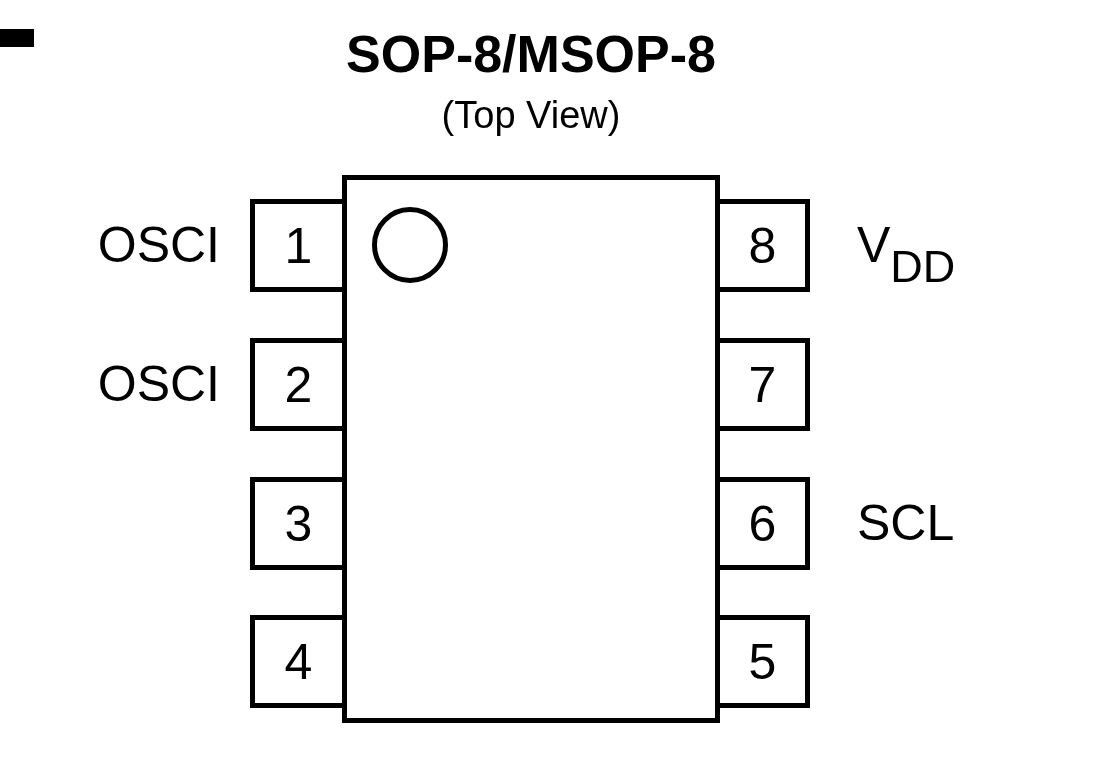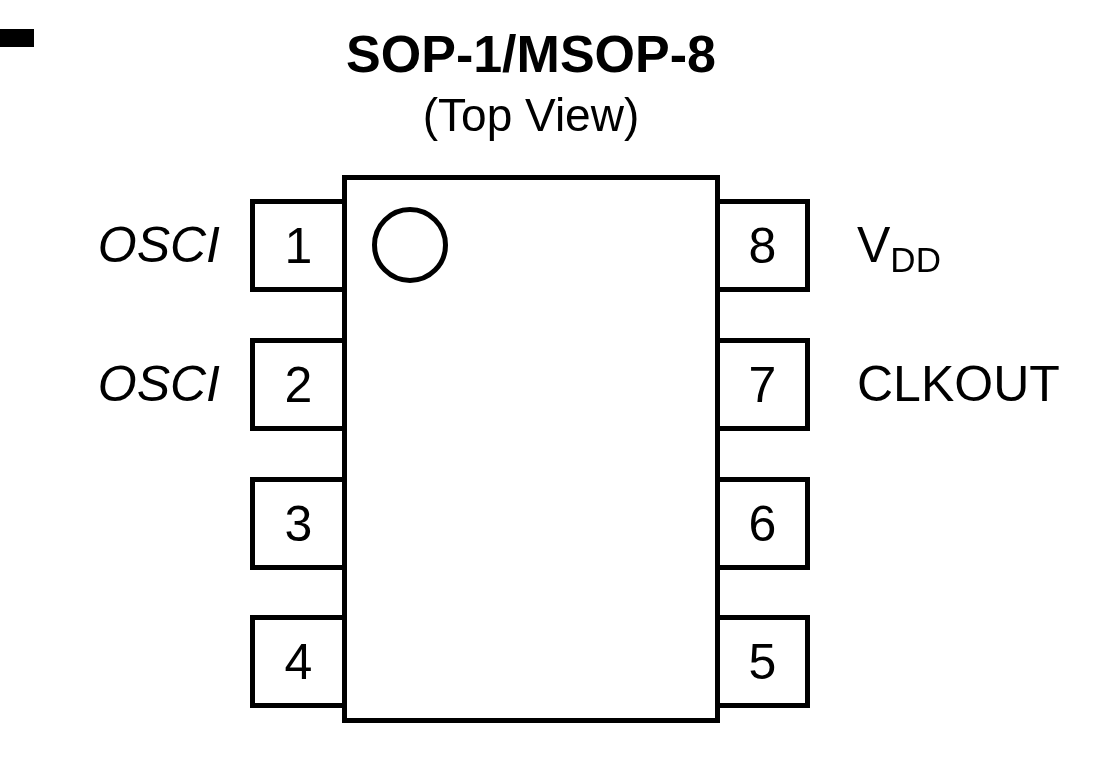--- a/index.html
+++ b/index.html
@@ -30,21 +30,21 @@
     top: 26px; left: 231px; width: 600px;
     text-align: center;
     font-size: 52px; line-height: 56px;
     font-weight: bold;
     white-space: nowrap;
   }
   .title-line2 {
     position: absolute;
     top: 90px; left: 231px; width: 600px;
     text-align: center;
-    font-size: 46px; line-height: 50px;
+    font-size: 38px; line-height: 50px;
     white-space: nowrap;
   }
   .chip-body {
     position: absolute;
     left: 342px; top: 175px;
     width: 378px; height: 548px;
     border: 5px solid var(--line);
     background: var(--bg);
   }
   .pin1-indicator {
@@ -71,45 +71,45 @@
   .row-2 { top: 338px; }
   .row-3 { top: 477px; }
   .row-4 { top: 615px; }
   .pin-label {
     position: absolute;
     height: 93px;
     line-height: 93px;
     font-size: 50px;
     white-space: nowrap;
   }
-  .pin-label.left  { left: 40px;  width: 180px; text-align: right; font-style: italic; }
+  .pin-label.left  { left: 40px;  width: 180px; text-align: right; }
   .pin-label.right { left: 857px; width: 240px; text-align: left; }
   .pin-label .main { display: inline-block; line-height: 1; position: relative; }
   .pin-label .main[data-overline="true"]::before {
     content: "";
     position: absolute;
     left: 0; right: 0;
     top: -6px;
     height: 5px;
     background: var(--line);
   }
   .pin-label .sub {
-    font-size: 35px;
+    font-size: 45px;
     position: relative;
-    top: 10px;
+    top: 20px;
   }
 </style>
 </head>
 <body>
 
 <div class="canvas">
 
   <div class="corner-artifact"></div>
 
-  <div class="title-line1">SOP-1/MSOP-8</div>
+  <div class="title-line1">SOP-8/MSOP-8</div>
   <div class="title-line2">(Top View)</div>
 
   <div class="chip-body"></div>
   <div class="pin1-indicator"></div>
 
   <div class="pin-box left row-1">
     <span class="num">1</span>
   </div>
   <div class="pin-label left row-1">
     <span class="main" data-overline="false">OSCI</span><span class="sub"></span>
@@ -133,25 +133,25 @@
   <div class="pin-box right row-1">
     <span class="num">8</span>
   </div>
   <div class="pin-label right row-1">
     <span class="main" data-overline="false">V</span><span class="sub">DD</span>
   </div>
 
   <div class="pin-box right row-2">
     <span class="num">7</span>
   </div>
-  <div class="pin-label right row-2">
-    <span class="main" data-overline="false">CLKOUT</span><span class="sub"></span>
-  </div>
 
   <div class="pin-box right row-3">
     <span class="num">6</span>
+  </div>
+  <div class="pin-label right row-3">
+    <span class="main" data-overline="false">SCL</span><span class="sub"></span>
   </div>
 
   <div class="pin-box right row-4">
     <span class="num">5</span>
   </div>
 
 </div>
 
 </body></html>

